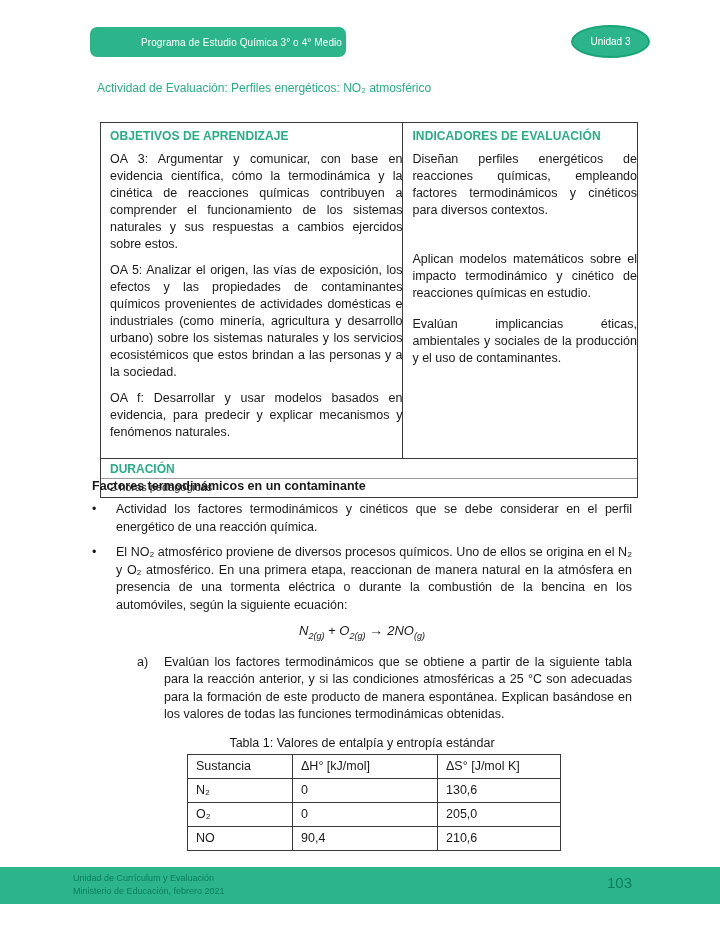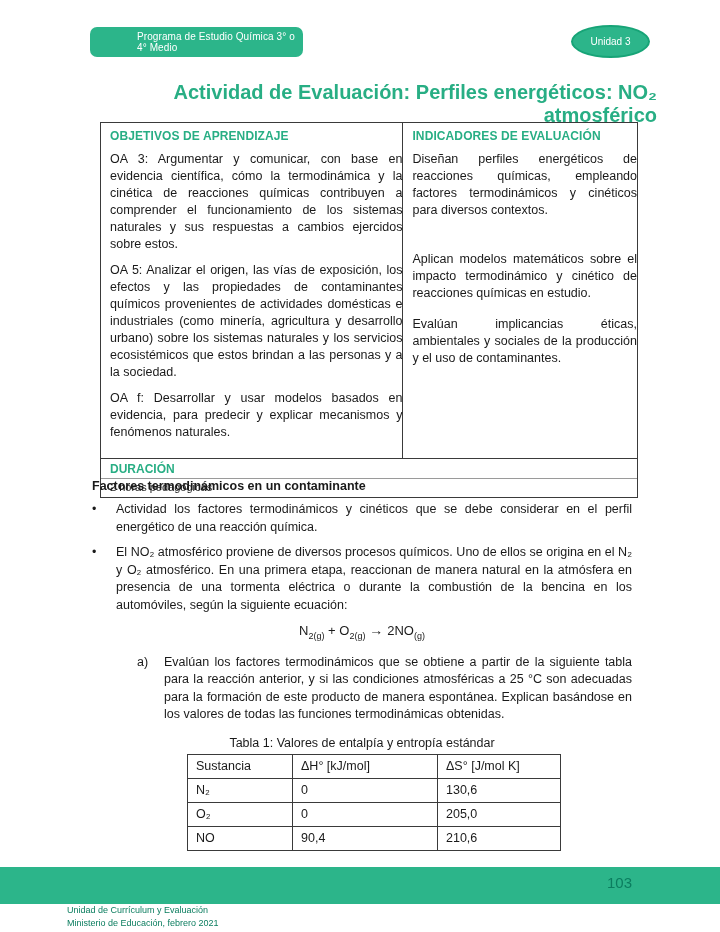--- a/index.html
+++ b/index.html
@@ -18,40 +18,40 @@
   }
   .page{
     position:relative;
     width:720px;height:932px;
     background:#ffffff;
     overflow:hidden;
   }
   
   .badge-program{
     position:absolute;left:90px;top:27px;
-    width:213px;height:30px;
+    width:256px;height:30px;
     background:var(--badge-fill);
     border-radius:7px;
     display:flex;align-items:center;justify-content:center;
     color:#ffffff;font-size:10px;letter-spacing:.1px;padding-left:47px;
   }
   .badge-unit{
     position:absolute;left:571px;top:25px;
     width:79px;height:33px;
     background:var(--badge-fill);
     border:2px solid var(--badge-border);
     border-radius:50%;
     display:flex;align-items:center;justify-content:center;
     color:#ffffff;font-size:10px;
   }
   
   .doc-title{
     position:absolute;left:97px;top:81px;width:560px;
     color:var(--accent-green);
-    font-size:20px;font-weight:bold;text-align:right;
+    font-size:12px;font-weight:normal;
   }
   
   .info-table{
     position:absolute;left:100px;top:122px;width:538px;
     border:1px solid var(--border-dark);
   }
   .info-cols{display:flex;min-height:304px;}
   .info-col{padding:6px 0 8px 9px;}
   .info-col.left{width:303px;border-right:1px solid var(--border-dark);}
   .info-col.right{width:234px;}
@@ -80,20 +80,21 @@
   }
   .section-heading{
     font-size:12.5px;font-weight:bold;margin-bottom:8px;
   }
   .bullet-item{display:flex;margin-bottom:8px;}
   .bullet-dot{width:24px;font-size:12.5px;line-height:17px;}
   .bullet-text{flex:1;font-size:12.5px;line-height:17.5px;text-align:justify;}
   .equation{
     text-align:center;font-size:13px;line-height:17px;
     margin:8px 0 9px 0;
+    font-style:italic;
   }
   .equation sub{font-size:9px;}
   .equation .arrow{font-weight:bold;font-size:14px;}
   .item-a{display:flex;margin-left:45px;margin-bottom:12px;}
   .item-a-label{width:27px;font-size:12.5px;line-height:17.5px;}
   .item-a-text{flex:1;font-size:12.5px;line-height:17.5px;text-align:justify;}
   .table-caption{
     text-align:center;font-size:12.5px;margin-bottom:4px;width:540px;
   }
   .data-table{
@@ -106,22 +107,22 @@
   }
   .data-table .col-sub{width:105px;}
   .data-table .col-dh{width:145px;}
   .data-table .col-ds{width:123px;}
   
   .footer{
     position:absolute;left:0;top:867px;width:720px;height:37px;
     background:var(--footer-bg);
   }
   .footer-lines{
-    position:absolute;left:67px;top:5px;
-    color:var(--footer-text);font-size:9px;line-height:13px;margin-top:32px;
+    position:absolute;left:73px;top:5px;
+    color:var(--footer-text);font-size:9px;line-height:13px;
   }
   .footer-page{
     position:absolute;left:607px;top:7px;
     color:var(--footer-text);font-size:15px;
   }
 </style>
 </head>
 <body>
 
 <div class="page">

